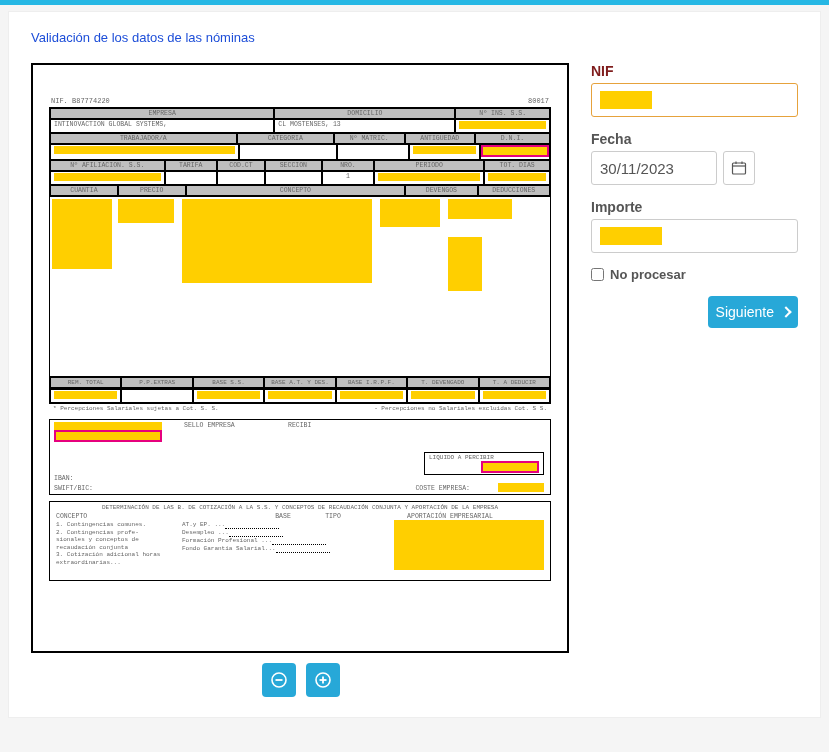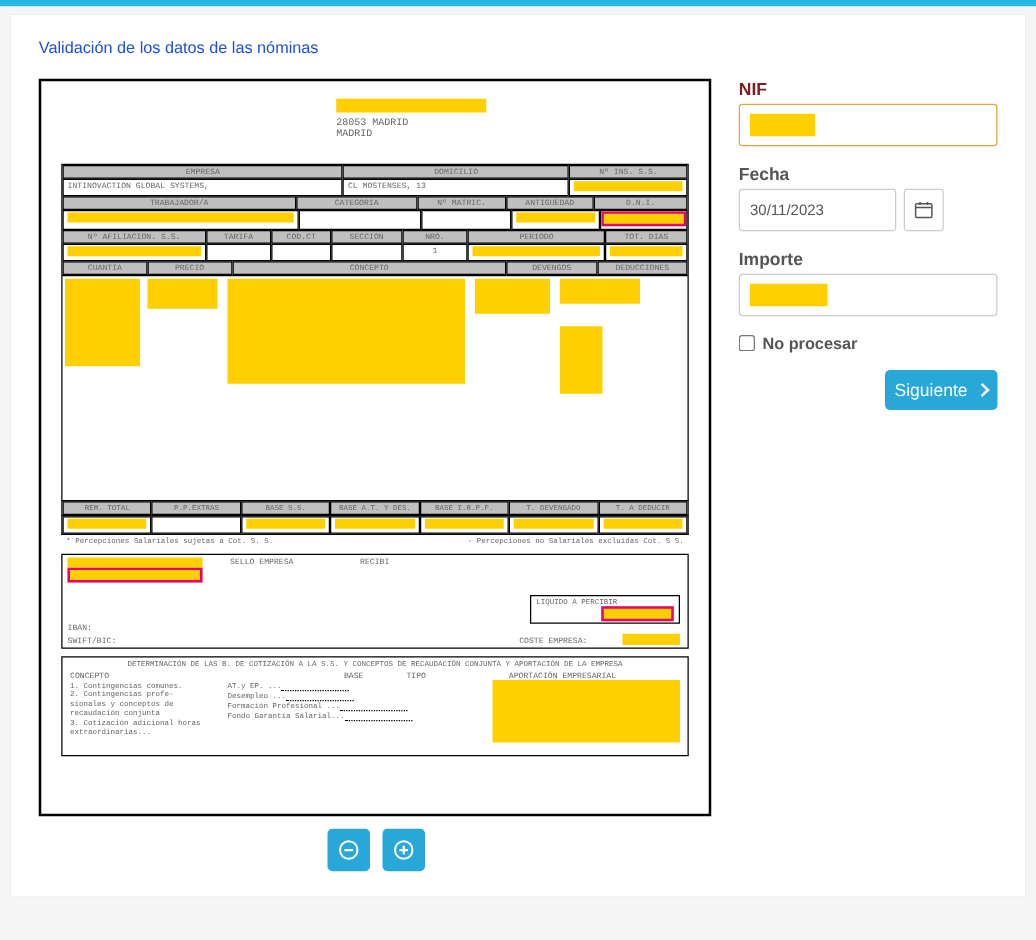--- a/index.html
+++ b/index.html
@@ -81,21 +81,21 @@
     display:flex; align-items:center; justify-content:center;
   }
 
   .form-col { flex:1; }
   .fgroup { margin-bottom:14px; }
   .flabel { font-size:14px; font-weight:700; color:#555; margin-bottom:4px; display:block; }
   .lbl-orange { color:#7f1d1d; }
   .finput {
     width:100%; height:34px; padding:5px 8px;
     border:1px solid #ccc; border-radius:3px;
-    font-size:12px; color:#555; background:#fff;
+    font-size:15px; color:#555; background:#fff;
   }
   .finput.orange { border:1px solid #e6a23c; background:#fff; }
   .finput .hlfill { background:#ffcf00; display:inline-block; height:18px; width:52px; }
   .date-wrap { display:flex; gap:6px; }
   .date-wrap .finput { flex:0 0 126px; }
   .cal-btn {
     width:32px; height:34px; border:1px solid #ccc; border-radius:3px;
     background:#fff; cursor:pointer; display:flex; align-items:center; justify-content:center;
   }
   .check-row { display:flex; align-items:center; gap:6px; font-size:13px; color:#555; font-weight:700; margin-top:4px; margin-bottom:14px;}
@@ -113,27 +113,26 @@
 <div class="topbar"></div>
 
 <div class="page">
   <div class="subtitle">Validación de los datos de las nóminas</div>
 
   <div class="content">
 
     <div class="doc-col">
       <div class="doc-frame">
         <div class="doc-inner">
-          <div class="addr">
-            <span class="hl hlbar"></span><br>
-            <span>28053  MADRID</span><br>
-            <span>MADRID</span>
-          </div>
 
           <div class="payslip">
+            <div class="nif-row">
+              <span><span>NIF.</span> <span>B87774220</span></span>
+              <span>80017</span>
+            </div>
 
             <div class="tbl">
               <div class="row">
                 <div class="cell hdr" style="flex:5">EMPRESA</div>
                 <div class="cell hdr" style="flex:4">DOMICILIO</div>
                 <div class="cell hdr" style="flex:2">Nº INS. S.S.</div>
               </div>
               <div class="row">
                 <div class="cell" style="flex:5">INTINOVACTION GLOBAL SYSTEMS,</div>
                 <div class="cell" style="flex:4">CL MOSTENSES, 13</div>

